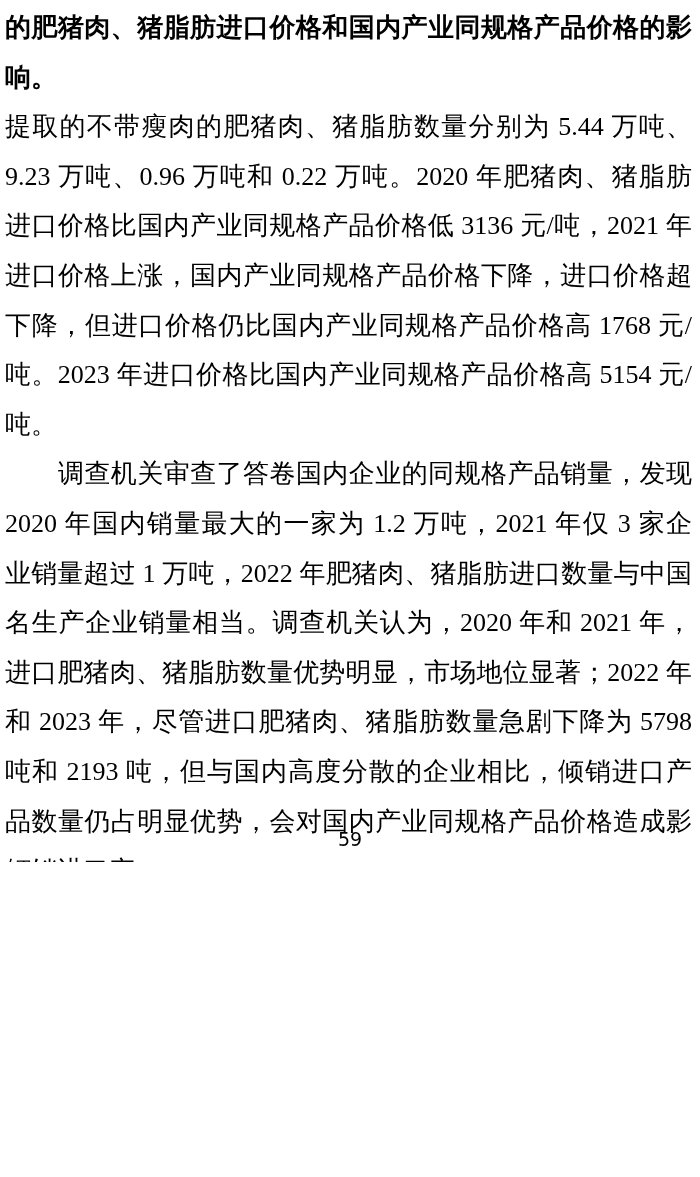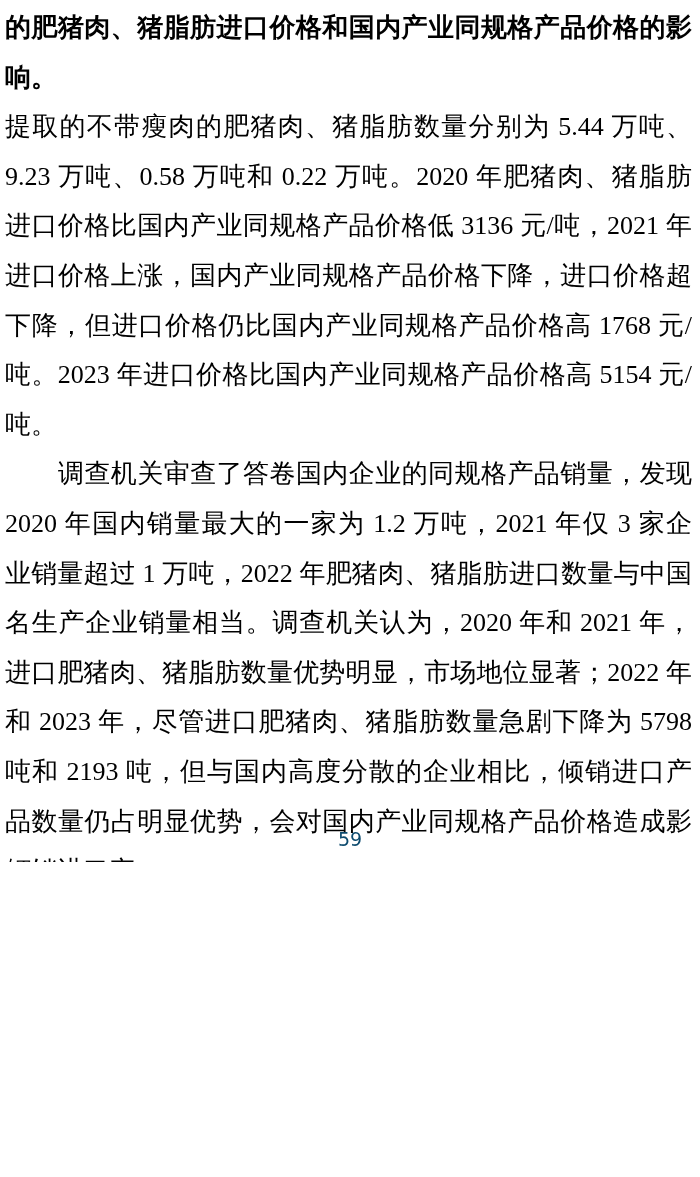--- a/index.html
+++ b/index.html
@@ -41,37 +41,37 @@
   }
   .footer {
     position: absolute;
     left: 0;
     right: 0;
     bottom: 13px;
     text-align: center;
     font-family: "DejaVu Sans", "Liberation Sans", sans-serif;
     font-size: 19px;
     line-height: 1;
-    color: #0c4a6e;
+    color: #000000;
   }
 </style>
 </head>
 <body>
 
 <div class="page">
   <div class="text-block">
 
     <div class="heading">
       <div class="line bold">的肥猪肉、猪脂肪进口价格和国内产业同规格产品价格的影</div>
       <div class="line bold para-end">响。</div>
     </div>
 
     <div class="paragraph">
       <div class="line">提取的不带瘦肉的肥猪肉、猪脂肪数量分别为 5.44 万吨、</div>
-      <div class="line">9.23 万吨、0.58 万吨和 0.22 万吨。2020 年肥猪肉、猪脂肪</div>
+      <div class="line">9.23 万吨、0.96 万吨和 0.22 万吨。2020 年肥猪肉、猪脂肪</div>
       <div class="line">进口价格比国内产业同规格产品价格低 3136 元/吨，2021 年</div>
       <div class="line">进口价格上涨，国内产业同规格产品价格下降，进口价格超</div>
       <div class="line">下降，但进口价格仍比国内产业同规格产品价格高 1768 元/</div>
       <div class="line">吨。2023 年进口价格比国内产业同规格产品价格高 5154 元/</div>
       <div class="line para-end">吨。</div>
     </div>
 
     <div class="paragraph">
       <div class="line indent">调查机关审查了答卷国内企业的同规格产品销量，发现</div>
       <div class="line">2020 年国内销量最大的一家为 1.2 万吨，2021 年仅 3 家企</div>

